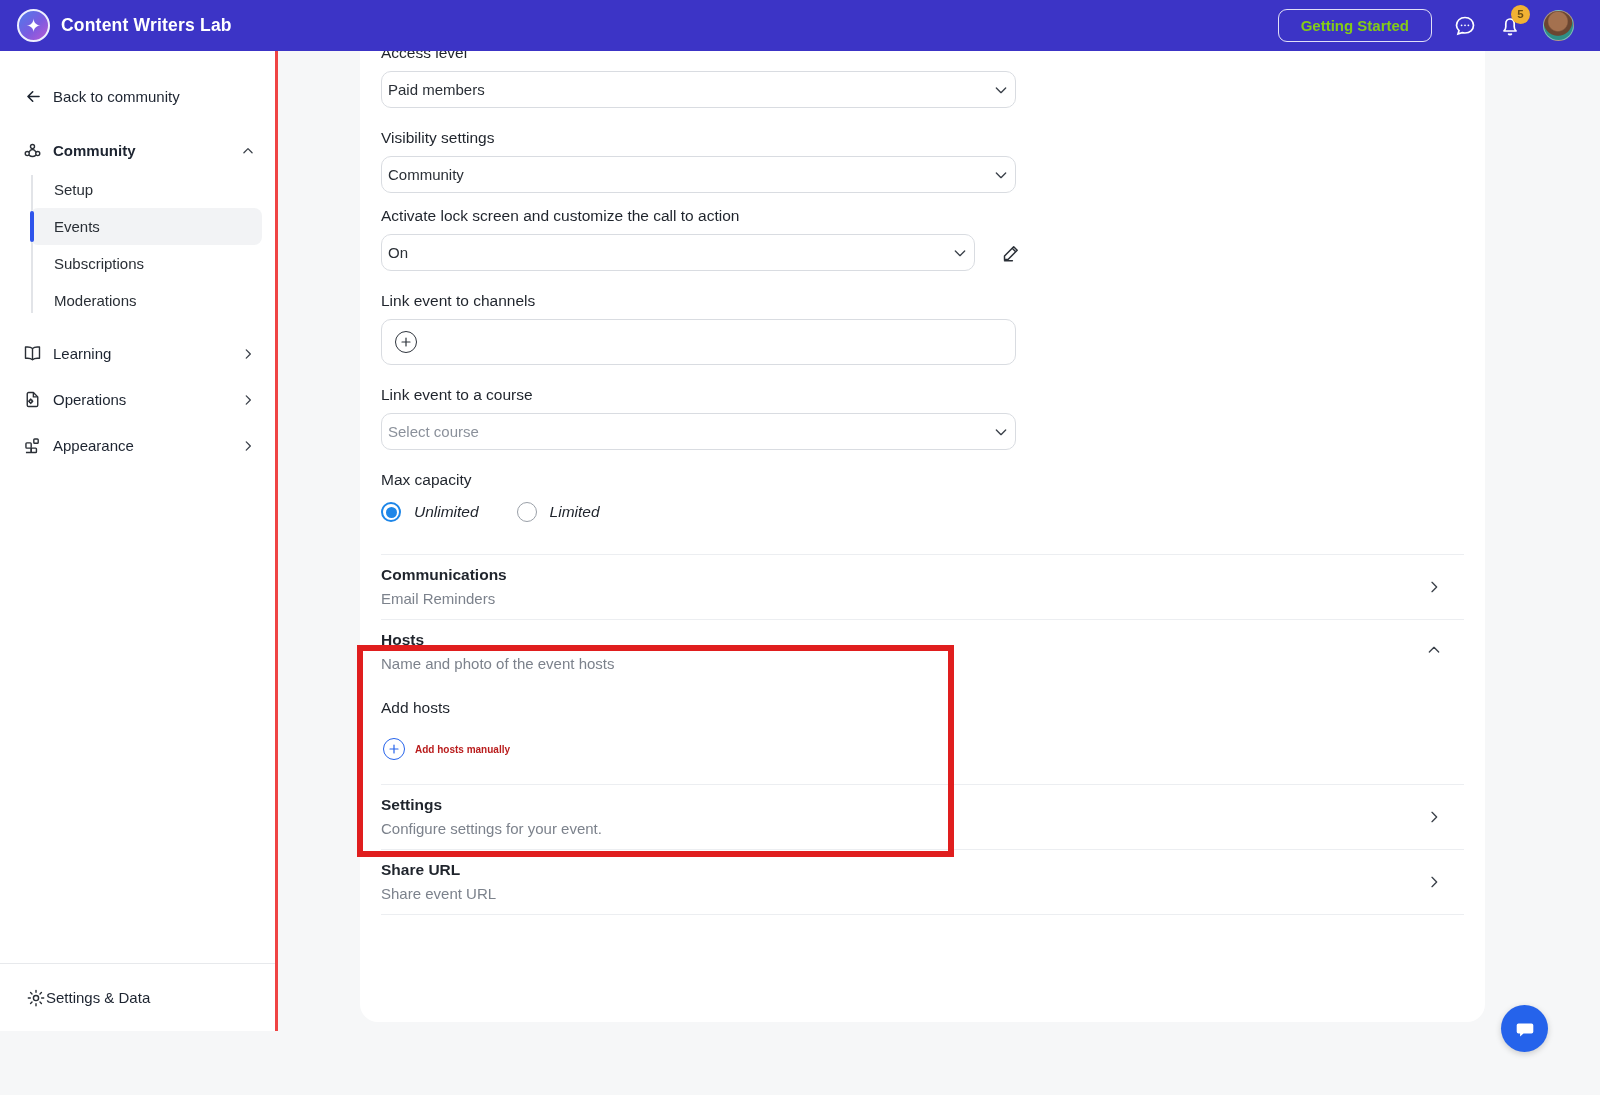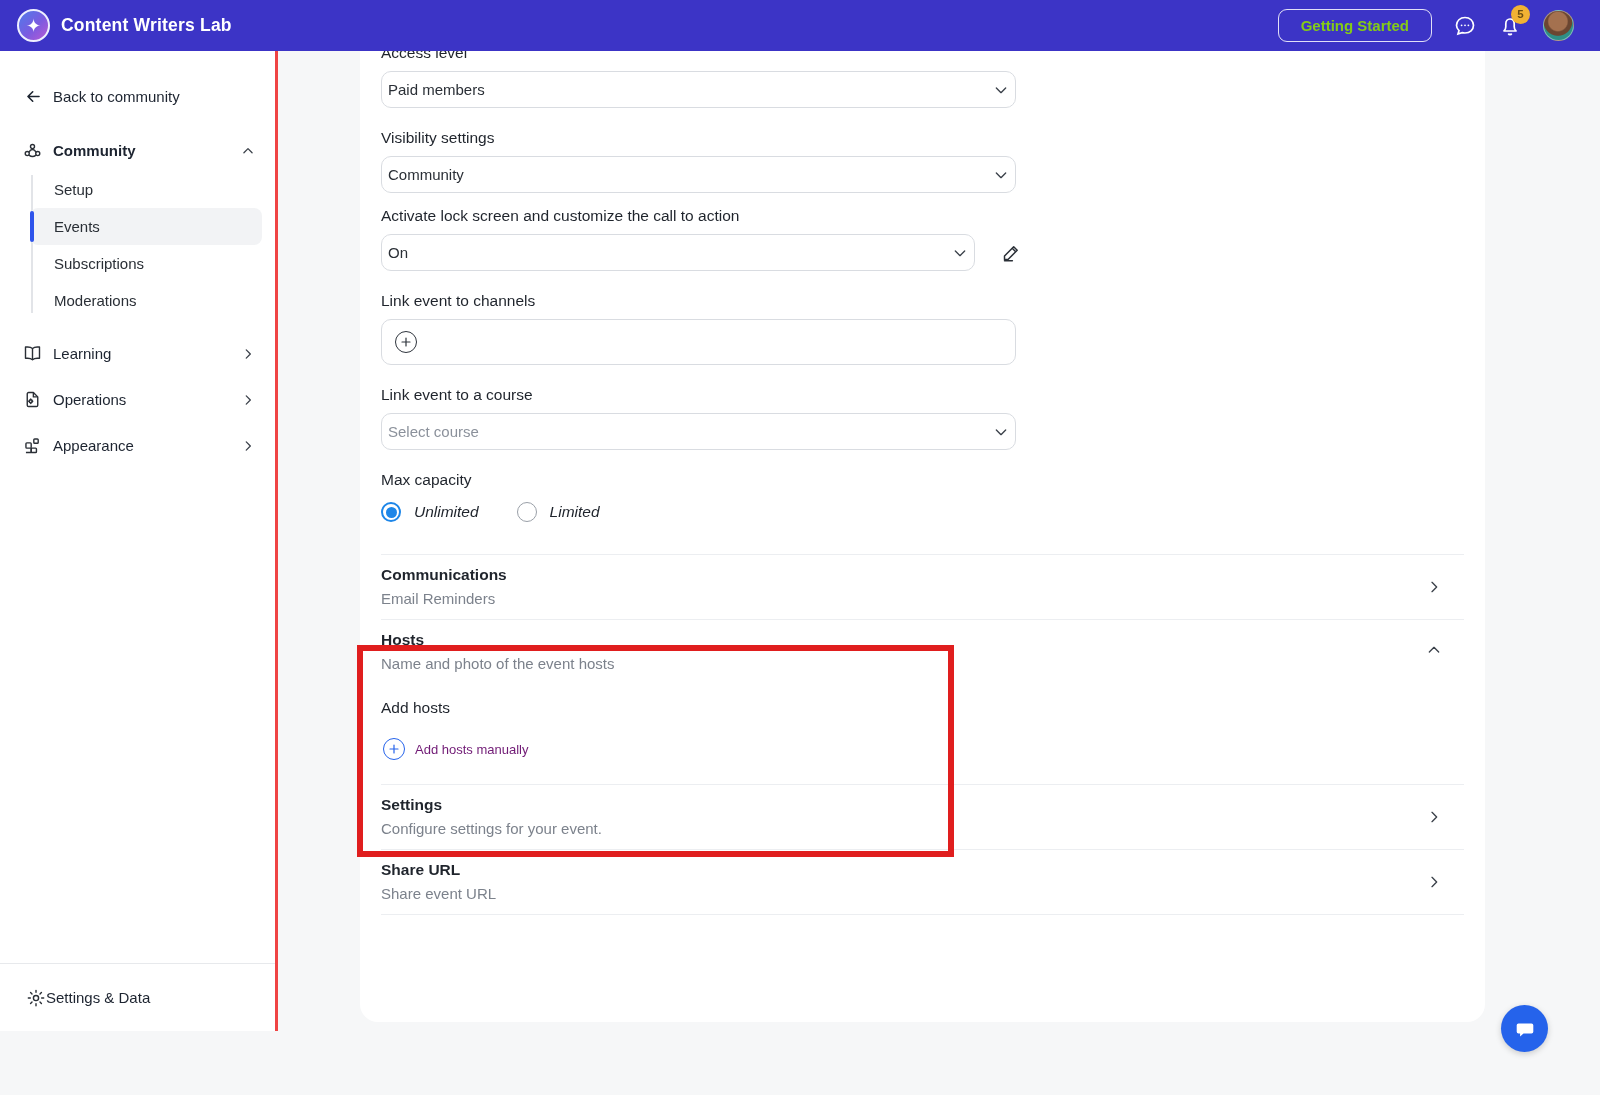--- a/index.html
+++ b/index.html
@@ -136,21 +136,21 @@
   .radio.checked::after { content:""; width:11px; height:11px; border-radius:50%; background:#1d86e8; }
   .hr { height:1px; background:#eceef1; width:1083px; }
   .acc-row { position:relative; width:1083px; padding:11px 0 12px 0; cursor:pointer; }
   .acc-title { font-size:15.5px; font-weight:bold; color:#1f242c; }
   .acc-sub { font-size:15px; color:#7c828c; margin-top:6px; }
   .acc-chev { position:absolute; right:22px; top:50%; margin-top:-8px; width:16px; height:16px; color:#3a4049; }
   .hosts-body { margin-top:27px; }
   .hosts-select { width:527px; }
   .add-manually { display:flex; align-items:center; gap:10px; margin:21px 0 24px 2px; cursor:pointer; }
   .add-manually .plus-circle { border-color:#2563eb; color:#2563eb; }
-  .add-manually-label { color:#701a75; font-size:13px; font-weight:normal; }
+  .add-manually-label { color:#b91c1c; font-size:10px; font-weight:bold; }
 
   
   .red-box {
     position:absolute; left:357px; top:645px; width:597px; height:212px;
     border:6px solid #e01e1e; z-index:50; pointer-events:none;
   }
 
   
   .chat-fab {
     position:absolute; left:1501px; top:1005px; width:47px; height:47px;

